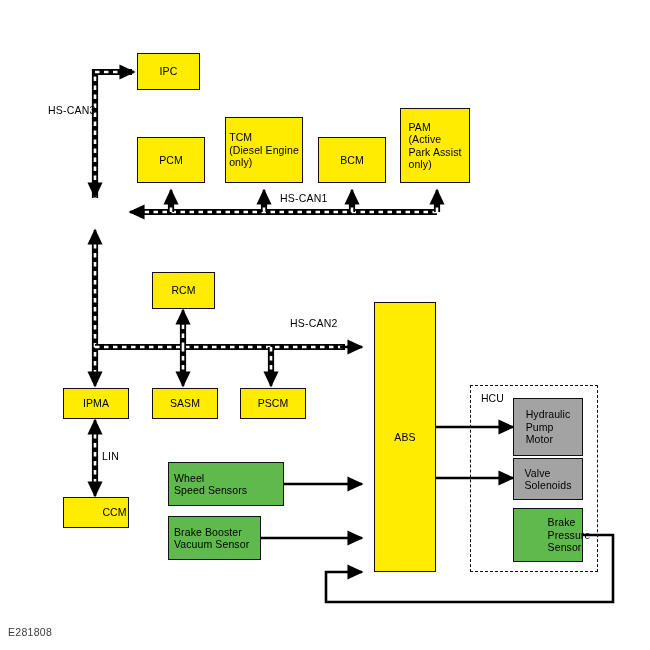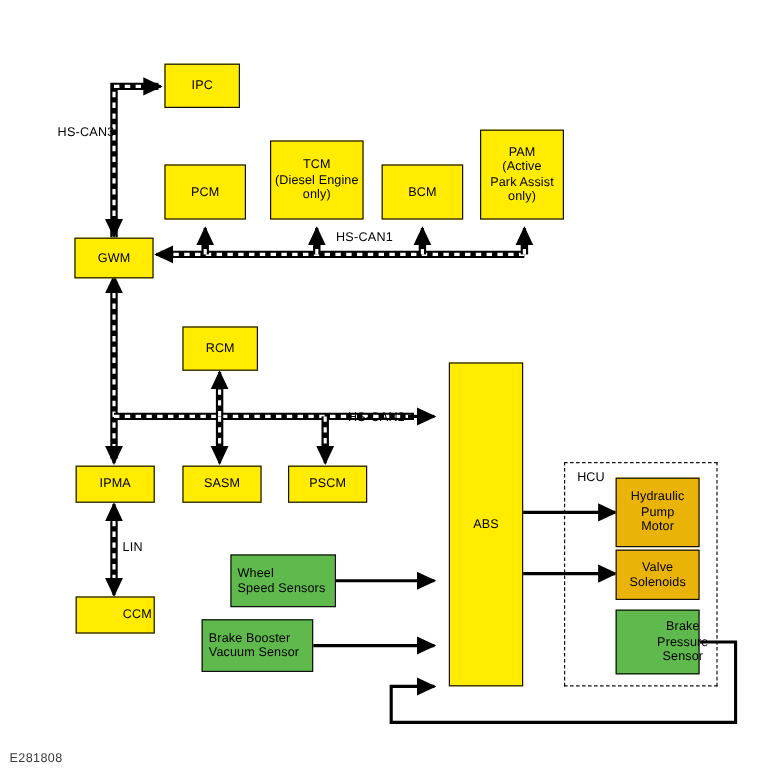--- a/index.html
+++ b/index.html
@@ -16,30 +16,29 @@
     overflow:hidden;
   }
   
   .node{
     position:absolute;
     box-sizing:border-box;
     border:1.6px solid #111111;
     display:flex;
     align-items:center;
     justify-content:center;
-    text-align:center;
     color:#000000;
     font-size:10.5px;
     line-height:12.4px;
     letter-spacing:.1px;
     white-space:pre-line;
     padding:1px 2px;
   }
   .node.yellow{background:#FFEC00;}
-  .node.blue{background:#eab308;}
+  .node.blue{background:#a3a3a3;}
   .node.green{background:#5FB94C;}
   .node.leftalign{justify-content:flex-start;text-align:left;padding-left:5px;}
 
   
   .hcu-box{
     position:absolute;
     box-sizing:border-box;
     border:1.7px dashed #111111;
     background:transparent;
   }
@@ -197,54 +196,53 @@
 (Diesel Engine
 only)</div>
 
   <div class="node yellow" style="left:318px;top:137px;width:68px;height:46px;">BCM</div>
 
   <div class="node yellow" style="left:400px;top:108px;width:70px;height:75px;">PAM
 (Active
 Park Assist
 only)</div>
 
-  <div class="node yellow" style="left:62px;top:198px;width:66px;height:34px;">GWM</div>
 
   <div class="node yellow" style="left:152px;top:272px;width:63px;height:37px;">RCM</div>
 
   <div class="node yellow" style="left:63px;top:388px;width:66px;height:31px;">IPMA</div>
 
   <div class="node yellow" style="left:152px;top:388px;width:66px;height:31px;">SASM</div>
 
   <div class="node yellow" style="left:240px;top:388px;width:66px;height:31px;">PSCM</div>
 
   <div class="node yellow" style="left:63px;top:497px;width:66px;height:31px;padding-left:39px;">CCM</div>
 
   <div class="node yellow" style="left:363px;top:302px;width:62px;height:270px;margin-left:11px;">ABS</div>
 
-  <div class="node green leftalign" style="left:168px;top:462px;width:88px;height:44px;margin-left:24px;">Wheel
+  <div class="node green leftalign" style="left:168px;top:462px;width:116px;height:44px;">Wheel
 Speed Sensors</div>
 
   <div class="node green leftalign" style="left:168px;top:516px;width:93px;height:44px;">Brake Booster
 Vacuum Sensor</div>
 
   <div class="node blue" style="left:513px;top:398px;width:70px;height:58px;">Hydraulic
 Pump
 Motor</div>
 
   <div class="node blue" style="left:513px;top:458px;width:70px;height:42px;">Valve
 Solenoids</div>
 
   <div class="node green" style="left:513px;top:508px;width:70px;height:54px;padding-left:44px;">Brake
 Pressure
 Sensor</div>
 
   <div class="bus-label" style="left:48px;top:104px;">HS-CAN3</div>
 
   <div class="bus-label" style="left:280px;top:192px;">HS-CAN1</div>
 
-  <div class="bus-label" style="left:290px;top:342px;">HS-CAN2</div>
+  <div class="bus-label" style="left:290px;top:317px;">HS-CAN2</div>
 
   <div class="bus-label" style="left:102px;top:450px;">LIN</div>
 
   <div class="fig-id" style="left:8px;top:626px;">E281808</div>
 
 </div>
 
 </body></html>

